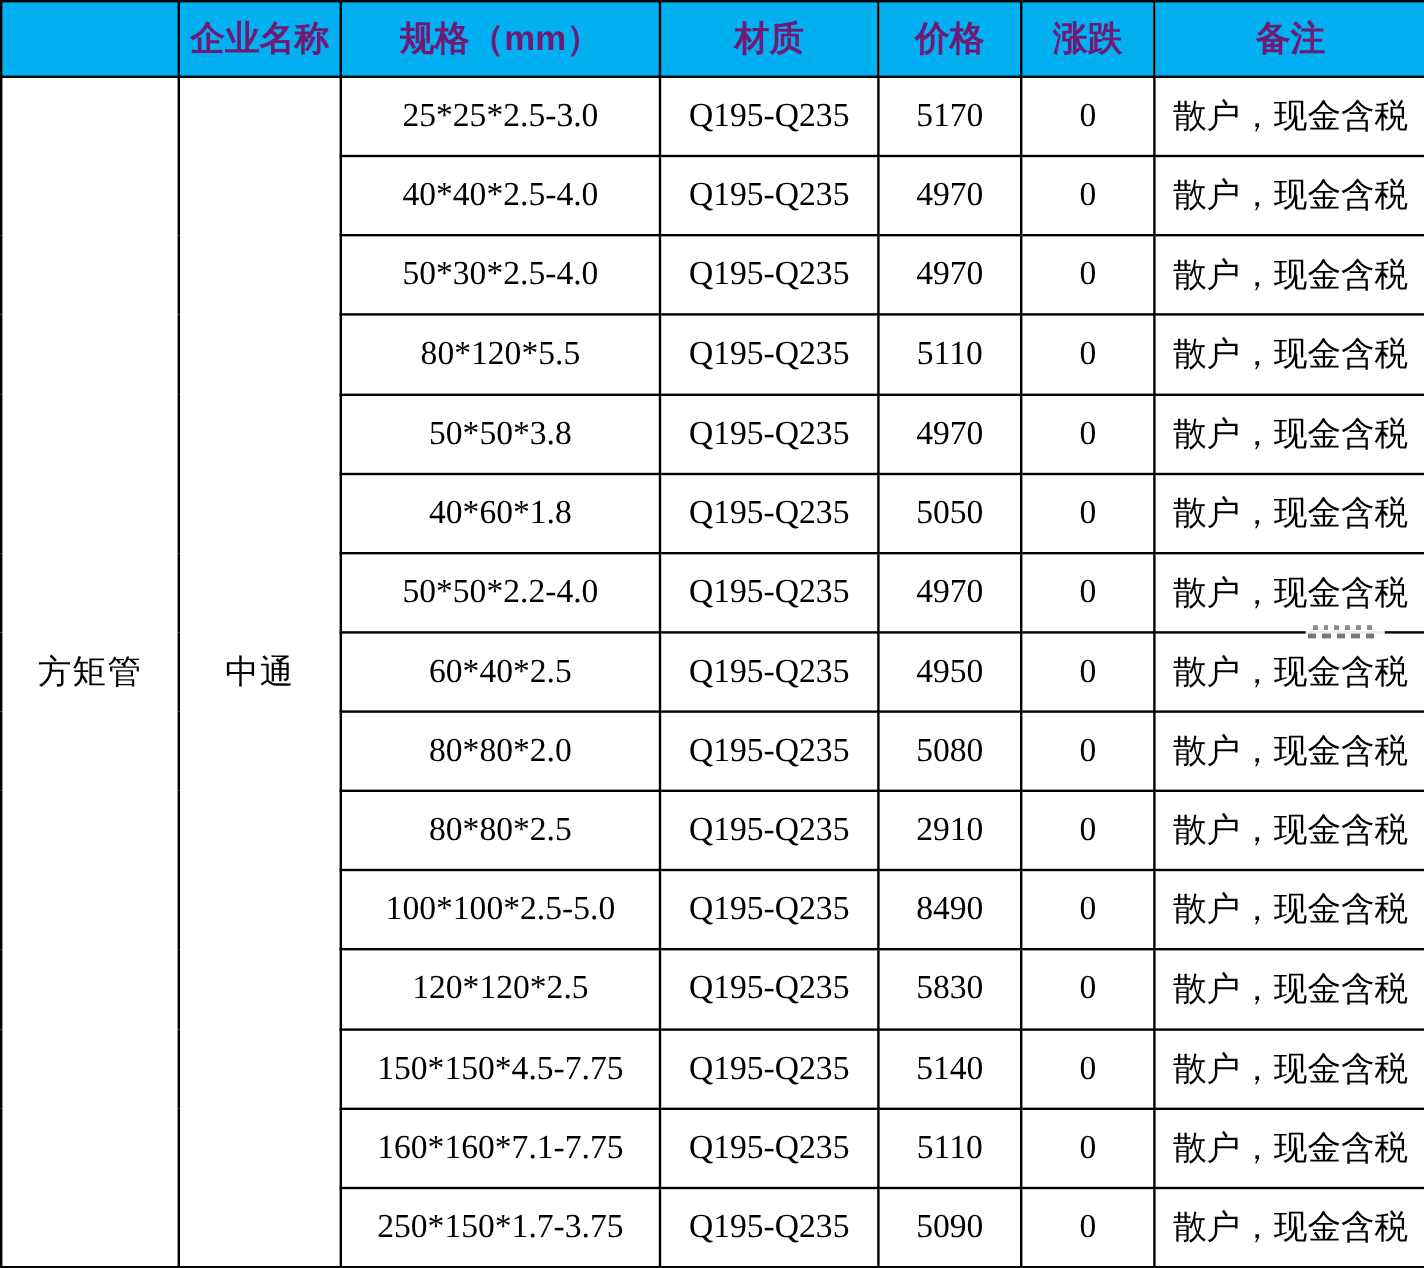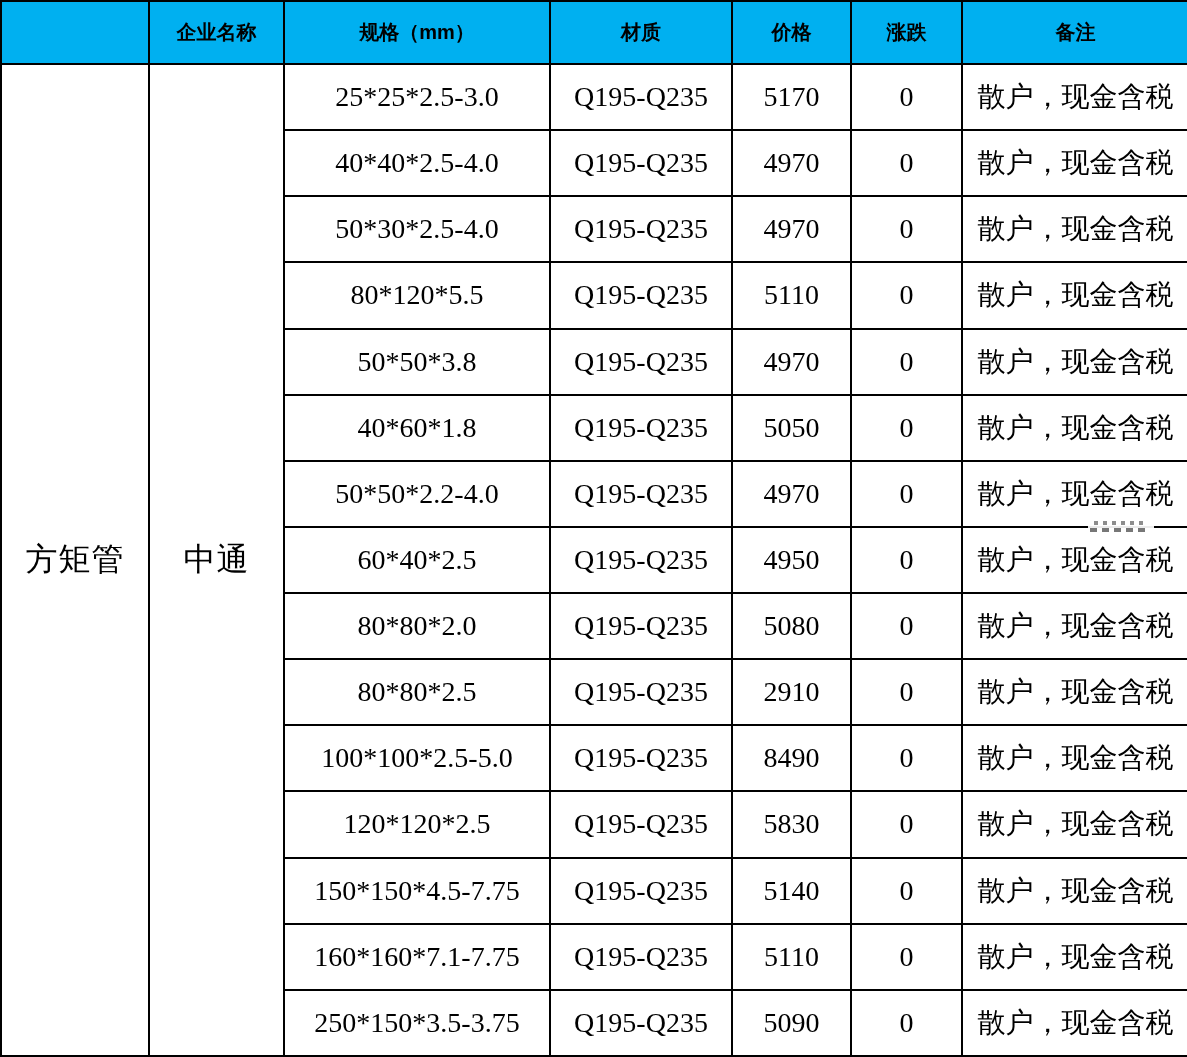--- a/index.html
+++ b/index.html
@@ -33,32 +33,32 @@
     border-right: none;
   }
   .price-table thead tr {
     height: 63px;
   }
   .price-table tbody tr {
     height: 66px;
   }
   .price-table th {
     background: #00B0F0;
-    color: #000000;
+    color: #701a75;
     font-family: "Liberation Sans", "DejaVu Sans", sans-serif;
     font-weight: bold;
-    font-size: 20px;
+    font-size: 29px;
   }
   .price-table td {
     color: #000000;
     font-size: 28px;
     background: #ffffff;
   }
   td.merged-cell {
-    font-size: 32px;
+    font-size: 28px;
     letter-spacing: 1px;
   }
   
   .watermark {
     position: absolute;
     left: 1088px;
     top: 517px;
     width: 66px;
     height: 24px;
     background: rgba(255,255,255,0.92);
@@ -204,21 +204,21 @@
     <td>散户，现金含税</td>
   </tr>
       <tr>
     <td>160*160*7.1-7.75</td>
     <td>Q195-Q235</td>
     <td>5110</td>
     <td>0</td>
     <td>散户，现金含税</td>
   </tr>
       <tr>
-    <td>250*150*3.5-3.75</td>
+    <td>250*150*1.7-3.75</td>
     <td>Q195-Q235</td>
     <td>5090</td>
     <td>0</td>
     <td>散户，现金含税</td>
   </tr>
     </tbody>
 </table>
 
 <div class="watermark"></div>
 

